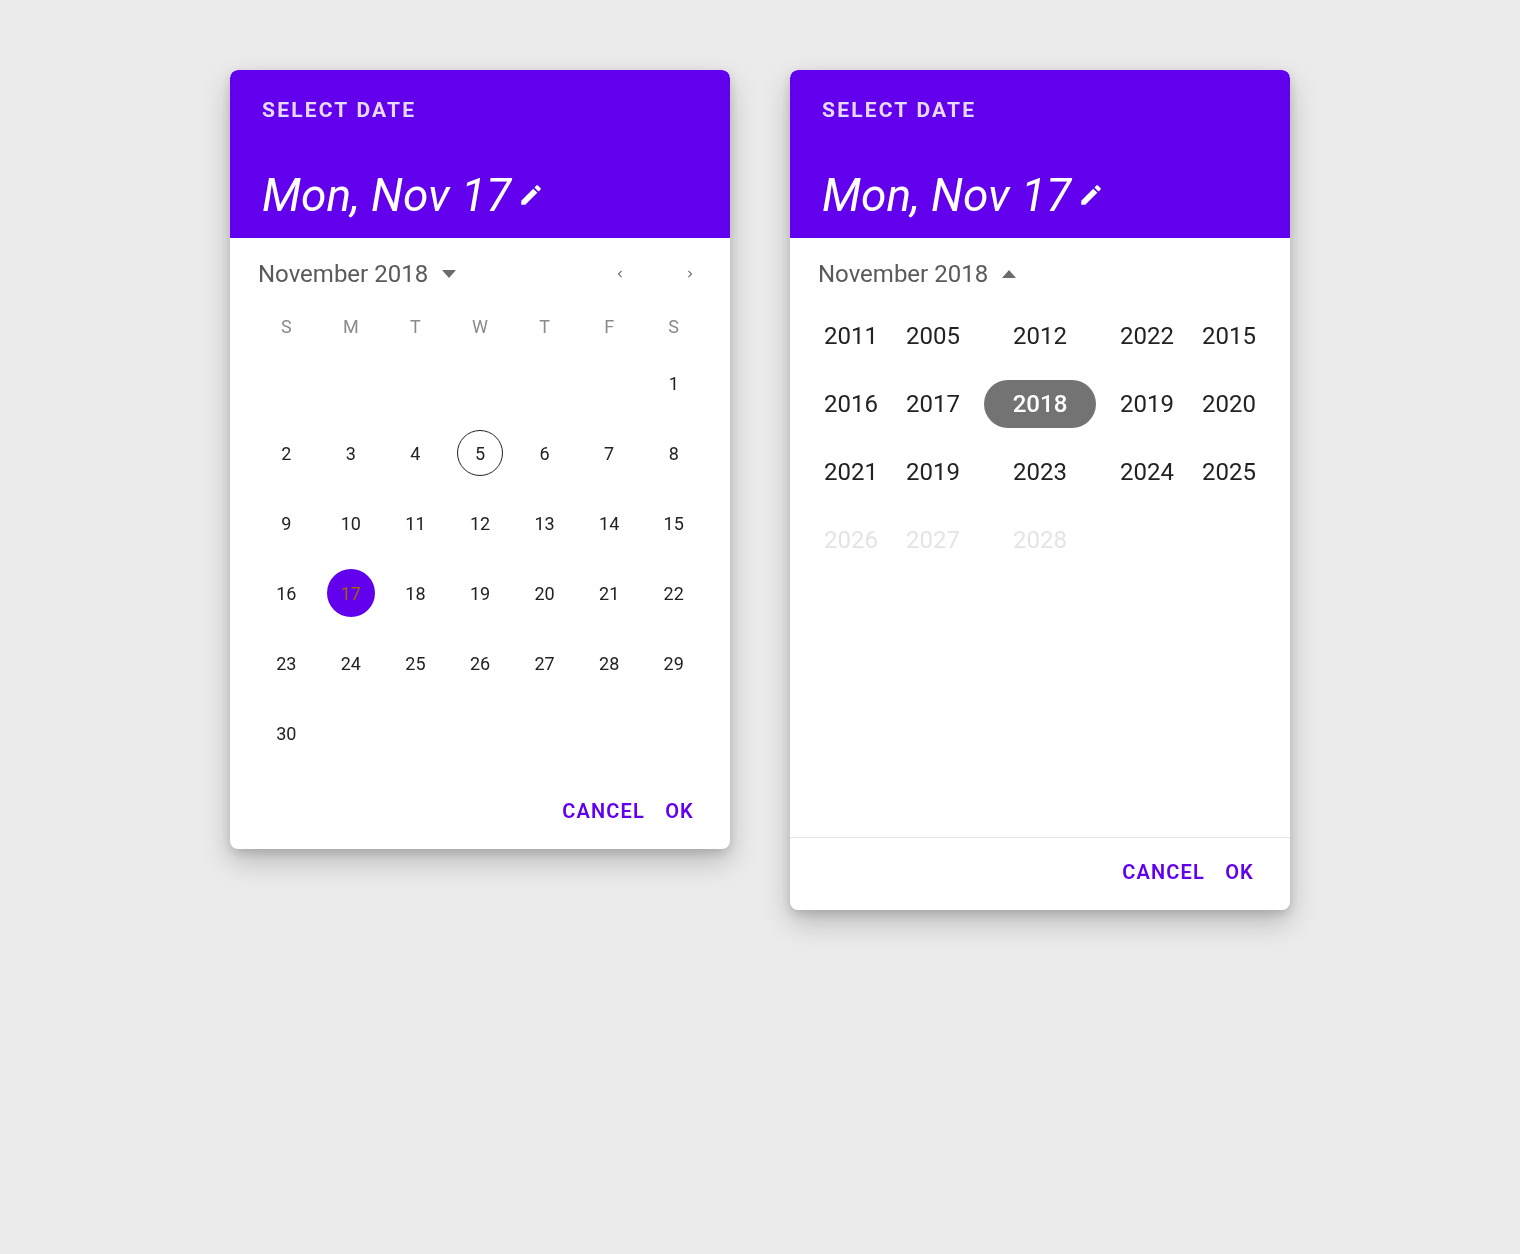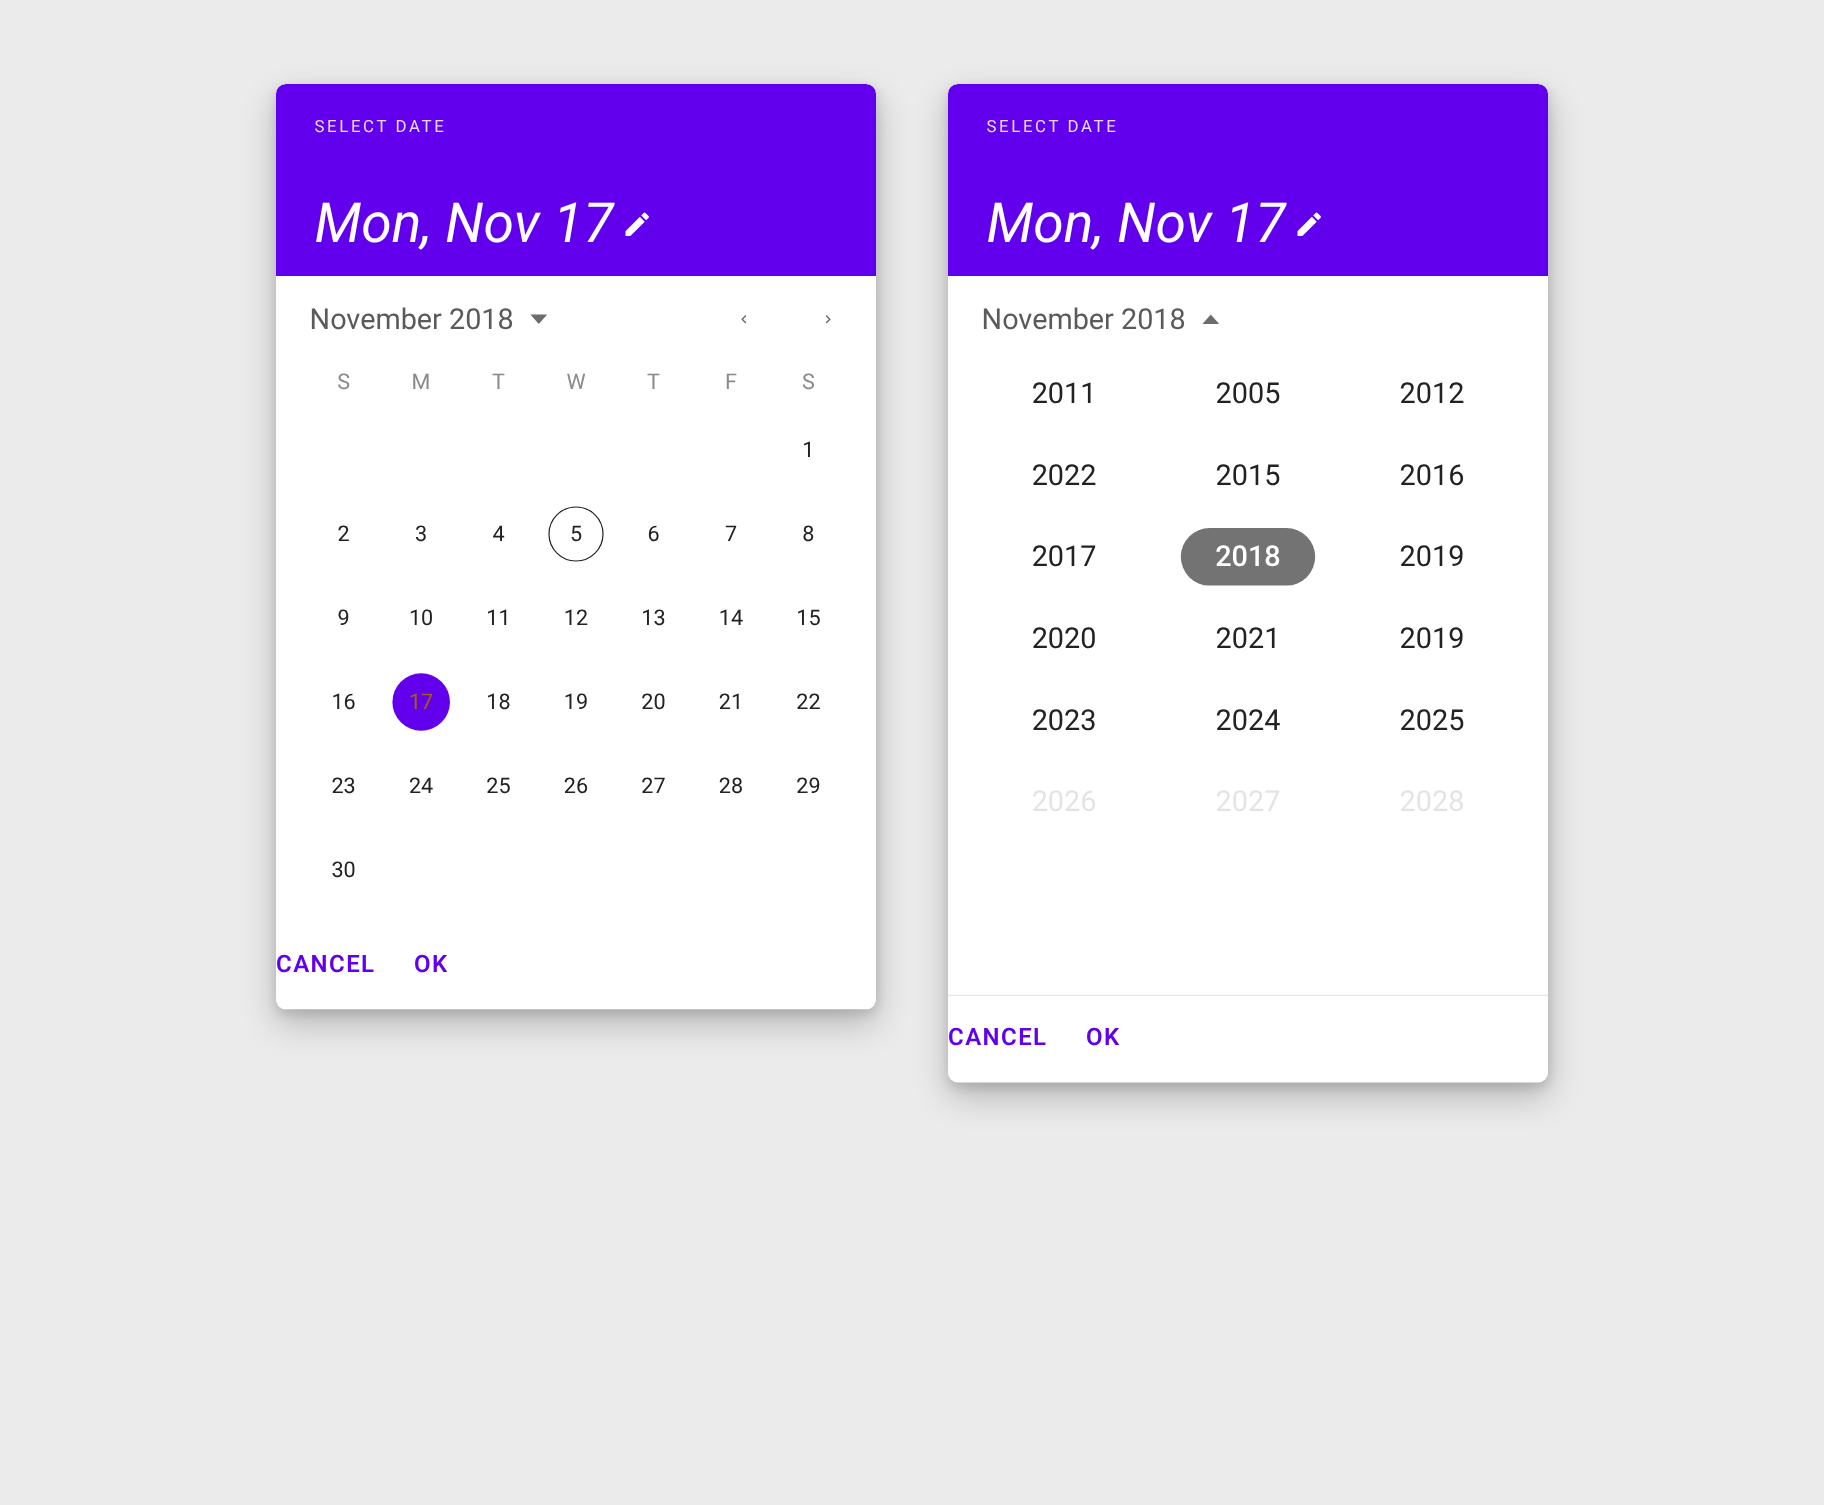--- a/index.html
+++ b/index.html
@@ -23,23 +23,23 @@
     display: flex;
     flex-direction: column;
   }
   .header {
     background: #6200ee;
     color: #fff;
     padding: 28px 32px 16px 32px;
     border-radius: 8px 8px 0 0;
   }
   .header-top {
-    font-size: 14px;
+    font-size: 21px;
     letter-spacing: 2.2px;
-    font-weight: 400;
+    font-weight: 700;
     opacity: 0.85;
     margin-bottom: 46px;
   }
   .header-date-row {
     display: flex;
     align-items: center;
     font-style: italic;
   }
   .header-date {
     font-size: 46px;
@@ -136,21 +136,21 @@
   
   .years {
     padding: 14px 30px 0 30px;
     height: 540px;
     overflow: hidden;
     border-bottom: 1px solid #e4e4e4;
     position: relative;
   }
   .year-grid {
     display: grid;
-    grid-template-columns: repeat(3, 1fr);
+    grid-template-columns: repeat(5, 1fr);
     row-gap: 44px;
     column-gap: 10px;
     text-align: center;
     gap: 20px;
   }
   .year {
     font-size: 24px;
     color: #222;
     padding: 10px 0;
     cursor: pointer;
@@ -160,22 +160,22 @@
     background: #737373;
     color: #fff;
     font-weight: 500;
     width: 112px;
     margin: 0 auto;
   }
   .year.faded { opacity: 0.12; }
 
   .actions {
     display: flex;
-    justify-content: flex-start;
-    gap: 32px;
+    justify-content: flex-end;
+    gap: 20px;
     padding: 22px 36px 26px 0;
   }
   .act {
     color: #6200ee;
     font-size: 20px;
     font-weight: 600;
     letter-spacing: 1.2px;
     cursor: pointer;
   }
 </style>

